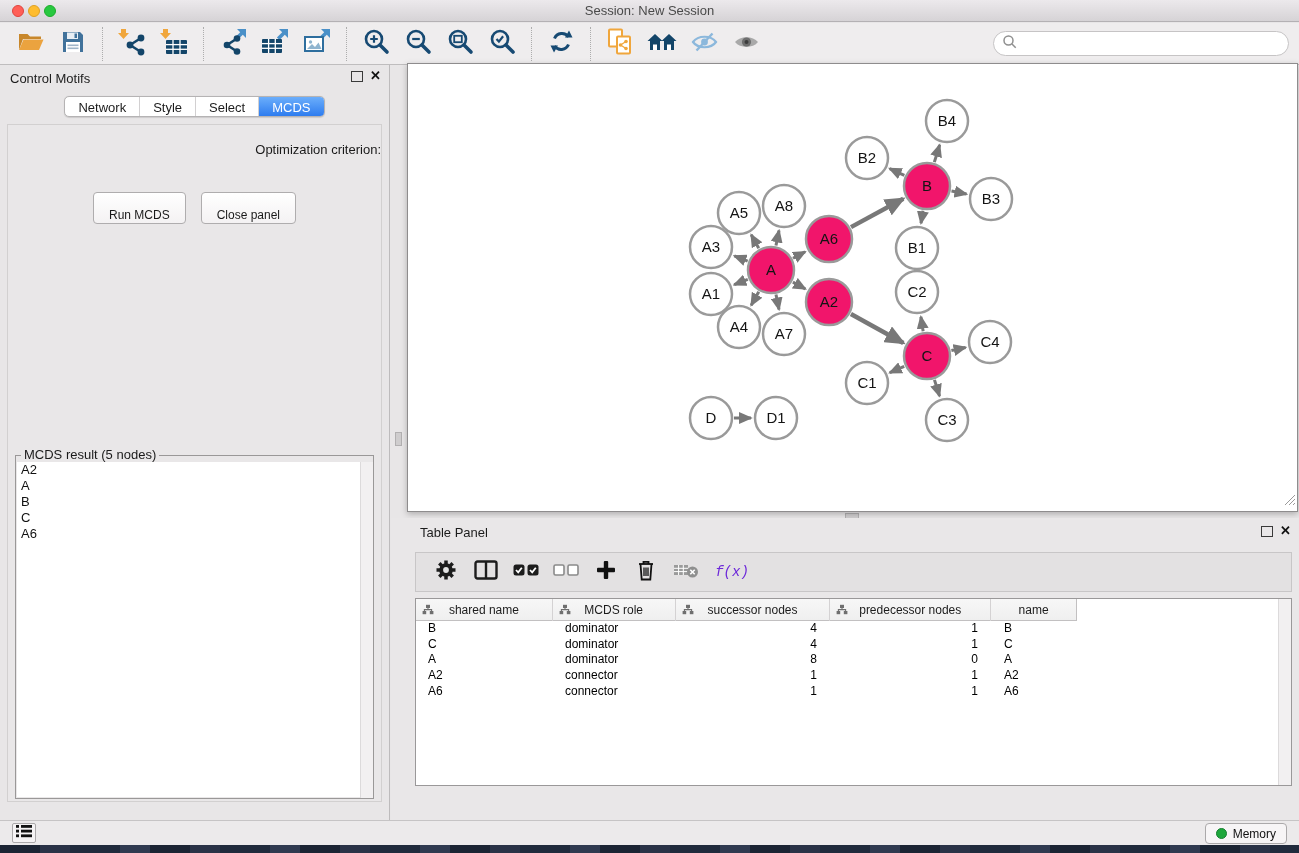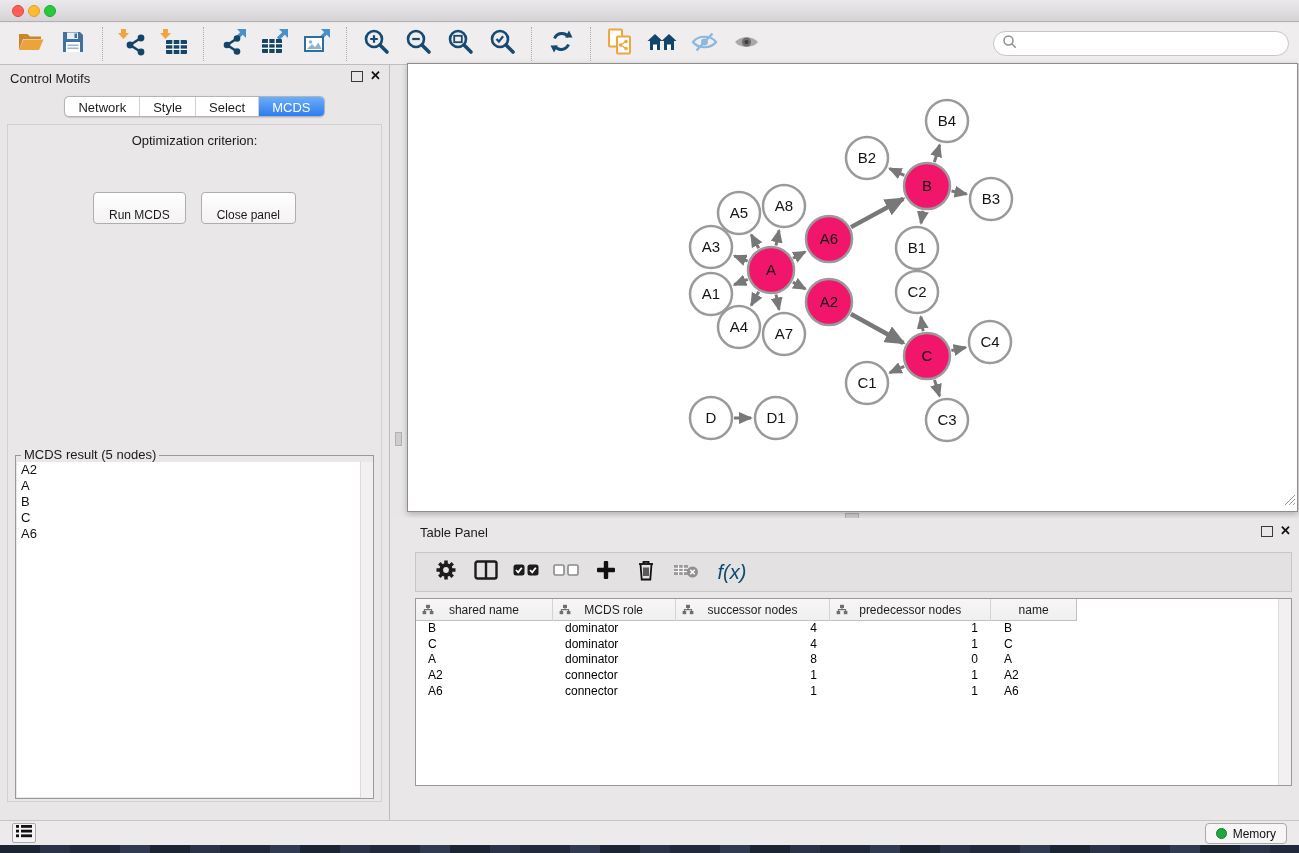--- a/index.html
+++ b/index.html
@@ -32,21 +32,21 @@
   .wbtn-float { position:absolute; top:6px; width:12px; height:11px; border:1.5px solid #3a3a3a; }
   .wbtn-close { position:absolute; top:3px; font-size:13px; font-weight:bold; color:#111; }
   .seg { display:inline-flex; background:#fff; border:1px solid #B5B3B4; border-radius:5px;
     overflow:hidden; height:21px; box-shadow:0 0.5px 1px rgba(0,0,0,.12); }
   .seg .s { padding:0 13px; font-size:13px; line-height:21px; color:#1c1c1c; border-left:1px solid #D2D0D1; }
   .seg .s:first-child { border-left:none; }
   .seg .s.active { background:linear-gradient(#6BAEFB,#2E7CEF); color:#fff; }
   #cp-tabs-wrap { position:absolute; top:31px; left:0; right:0; text-align:center; }
   .cp-content { position:absolute; left:7px; right:7px; top:59px; bottom:18px;
     border:1px solid #D2D0D0; background:#E9E7E8; }
-  .crit-label { text-align:center; margin-top:8px; font-size:13px; color:#1a1a1a; }
+  .crit-label { text-align:right; margin-top:17px; font-size:13px; color:#1a1a1a; }
   .select { position:absolute; left:36px; right:34px; top:32px; height:25px; background:#fff;
     border:1px solid #B3B1B2; border-radius:4px; font-size:13px; color:#1a1a1a;
     line-height:23px; padding-left:9px; }
   .select .stepper { position:absolute; right:0; top:0; bottom:0; width:21px;
     border-radius:0 3px 3px 0; background:linear-gradient(#6FB2FC,#2D7AEE);
     display:flex; flex-direction:column; align-items:center; justify-content:center; gap:2px; }
   .tri-up { width:0; height:0; border-left:4px solid transparent; border-right:4px solid transparent; border-bottom:5px solid #fff; }
   .tri-dn { width:0; height:0; border-left:4px solid transparent; border-right:4px solid transparent; border-top:5px solid #fff; }
   .btn-row { position:absolute; top:67px; left:0; right:0; display:flex; justify-content:center; gap:15px; }
   .btn { background:linear-gradient(#FFFFFF,#F4F2F3); border:1px solid #AFADAE; border-radius:4px;
@@ -69,21 +69,21 @@
   .split-v { position:absolute; left:395px; top:432px; width:7px; height:14px; background:#CFCDCE; border:1px solid #B2B0B1; }
   .split-h { position:absolute; left:845px; top:513px; width:14px; height:6px; background:#CFCDCE; border:1px solid #B2B0B1; }
 
   svg text { font-family:"Liberation Sans", sans-serif; }
 
   
   .table-panel { position:absolute; left:391px; top:518px; right:0; height:302px; background:#E9E7E8; }
   .tp-toolbar { position:absolute; left:24px; right:7px; top:34px; height:40px; background:#E3E1E2;
     border:1px solid #C8C6C7; display:flex; align-items:center; padding-left:12px; gap:4px; }
   .tp-btn { width:36px; height:32px; display:flex; align-items:center; justify-content:center; }
-  .fx { font-family:Liberation Sans, sans-serif; font-style:italic; font-size:20px; color:#0c4a6e; }
+  .fx { font-family:Liberation Mono, monospace; font-style:italic; font-size:14px; color:#6d28d9; }
   .node-table { position:absolute; left:24px; right:7px; top:80px; height:188px; background:#fff;
     border:1px solid #9A9899; overflow:hidden; }
   .thead { display:flex; height:22px; background:linear-gradient(#F7F7F7,#EFEFEF); border-bottom:1px solid #C2C0C1; width:661px; border-right:1px solid #C2C0C1; }
   .th { position:relative; height:22px; border-right:1px solid #D4D2D3; display:flex;
     align-items:center; justify-content:center; font-size:12px; color:#1c1c1c; }
   .th:last-child { border-right:none; }
   .th .colicon { position:absolute; left:6px; top:5px; }
   .tr { display:flex; height:15.7px; }
   .td { font-size:12px; color:#000; line-height:15.7px; white-space:nowrap; overflow:hidden; }
   #tp-tabs-wrap { position:absolute; bottom:8px; left:0; right:0; text-align:center; }
@@ -101,20 +101,21 @@
 </style>
 </head>
 <body>
 
 <div id="app">
 
   <div class="titlebar">
     <div class="light red" style="left:12px;"></div>
     <div class="light yellow" style="left:28px;"></div>
     <div class="light green" style="left:44px;"></div>
+    <div class="title">Session: New Session</div>
   </div>
 
   <div class="toolbar">
     <div class="tbtn">
       <span><svg width="28" height="24" viewBox="0 0 28 24">
             <path d="M2 20 V4 h8.5 l2.5 2.5 H24 V9 H6 Z" fill="#C8872B"></path>
             <path d="M2 20 L6.5 9.5 H26.5 L22 20 Z" fill="#EBA33F"></path>
           </svg></span>
     </div>
     <div class="tbtn">

